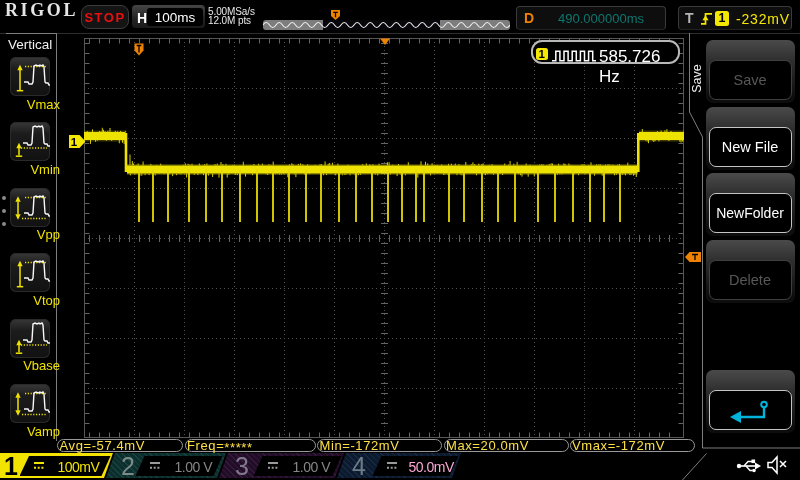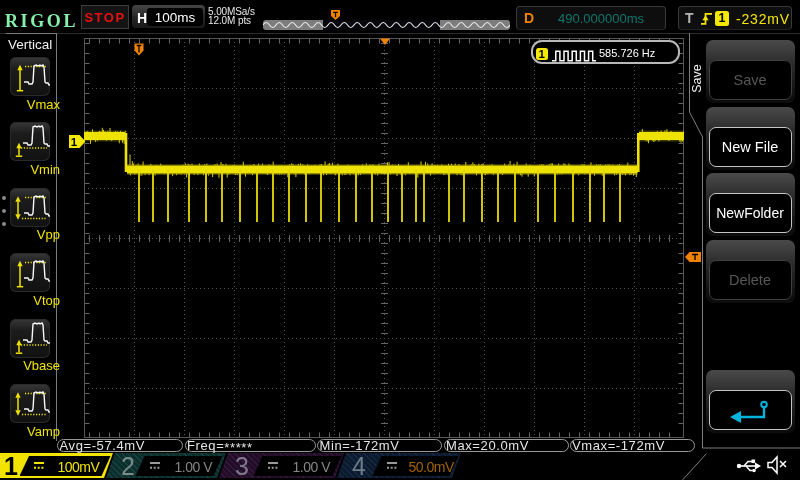--- a/index.html
+++ b/index.html
@@ -1,24 +1,24 @@
 <!DOCTYPE html>
 <html><head>
 <meta charset="utf-8">
 <style>
 html,body{margin:0;padding:0;background:#000;}
 #screen{position:relative;width:800px;height:480px;background:#000;overflow:hidden;
   font-family:"Liberation Sans",sans-serif;}
 .abs{position:absolute;}
 .line{position:absolute;background:#7e7e7e;}
 
-#logo{left:5px;top:11px;font-family:"Liberation Serif",serif;font-weight:bold;
-  font-size:18px;color:#86efac;letter-spacing:2.6px;}
+#logo{left:5px;top:0;font-family:"Liberation Serif",serif;font-weight:bold;
+  font-size:18px;color:#e5e5e5;letter-spacing:2.6px;}
 #stop{left:81px;top:5px;width:46px;height:22px;background:#141414;border:1px solid #3c3c3c;
-  border-radius:0;color:#e71010;font-weight:bold;font-size:13px;text-align:center;
+  border-radius:8px;color:#e71010;font-weight:bold;font-size:13px;text-align:center;
   line-height:24px;letter-spacing:1.5px;}
 #hbox{left:132px;top:5px;width:73px;height:23px;background:linear-gradient(#454545,#232323 60%,#1a1a1a);
   border-radius:4px;}
 #hbox .hl{position:absolute;left:5px;top:4.5px;color:#fff;font-weight:bold;font-size:14px;}
 #hbox .hv{position:absolute;left:15px;top:3px;width:56px;height:18px;background:#000;
   border-radius:3px;color:#fff;font-size:13.5px;text-align:center;line-height:19px;}
 #srate{left:208px;top:8px;color:#e8e8e8;font-size:10px;letter-spacing:-0.1px;line-height:8.8px;}
 #strip{left:263px;top:20px;width:247px;height:10px;background:#7d7d7d;border-radius:3px;}
 #stripwin{left:60px;top:0;width:117px;height:10px;background:#07070c;}
 #striptee{left:331px;top:10px;width:9px;height:10px;}
@@ -38,35 +38,35 @@
   background:linear-gradient(#383838,#1c1c1c 30%,#111);box-shadow:inset 0 0 0 1px #2a2a2a;}
 .slab{position:absolute;left:0px;width:60px;color:#f0e300;font-size:13px;text-align:left;}
 .slab span{display:inline-block;width:60px;text-align:right;}
 .dot{position:absolute;left:2px;width:4px;height:4px;border-radius:50%;background:#8a8a8a;}
 
 #grat{left:84px;top:38px;}
 #freqbox{left:531px;top:40px;width:145px;height:20px;background:#000;
   border:2px solid #b8b8b8;border-radius:11px;}
 #freqbox .fb1{position:absolute;left:2.5px;top:5.5px;width:12.5px;height:12.5px;background:#f5e800;
   border-radius:2.5px;color:#000;font-weight:bold;font-size:11.5px;text-align:center;line-height:12.5px;}
-#freqbox .fv{position:absolute;left:66px;top:5px;color:#fff;font-size:11px;}
+#freqbox .fv{position:absolute;left:66px;top:5px;color:#fff;font-size:17px;}
 #chan1tag{left:68.5px;top:134.5px;width:16.5px;height:13px;}
 #rtrig{left:685px;top:251.5px;width:16px;height:10px;}
 
 #savetab{left:682px;top:71px;width:30px;height:15px;transform:rotate(-90deg);
   color:#f0f0f0;font-size:12.5px;text-align:center;}
 .mbtn{position:absolute;left:705.5px;width:89px;height:63px;border-radius:7px;
   background:linear-gradient(#4a4a4a,#2d2d2d 35%,#0d0d0d 90%);}
 .minner{position:absolute;left:3px;top:20px;width:83px;height:40px;background:#000;
   border:1.5px solid #c4c4c4;border-radius:7px;box-sizing:border-box;
   color:#fff;font-size:14.5px;display:flex;align-items:center;justify-content:center;}
 .mdis{border-color:#3f3f3f;color:#585858;}
 
 .pill{position:absolute;top:439px;height:13px;background:#000;border:1px solid #989898;
-  border-radius:6.5px;box-sizing:border-box;color:#e5e5e5;font-size:13px;letter-spacing:0.6px;
+  border-radius:6.5px;box-sizing:border-box;color:#fde047;font-size:13px;letter-spacing:0.6px;
   line-height:11px;padding-left:1.5px;}
 .chblk{position:absolute;top:453px;height:25px;}
 .chdig{position:absolute;top:0px;font-size:25px;line-height:26px;}
 .chinner{position:absolute;top:3px;height:20px;background:#000;}
 .chtxt{position:absolute;top:3.5px;font-size:14px;letter-spacing:-0.5px;line-height:15px;margin-left:6px;}
 .cpl{position:absolute;}
 </style>
 </head>
 <body>
 <div id="screen">
@@ -288,21 +288,21 @@
   </div>
   <div class="chblk" style="left:337px;width:124px;background:repeating-linear-gradient(45deg,#162844 0 1px,#0c1a2e 1px 4px);
     clip-path:polygon(9px 0,100% 0,calc(100% - 9px) 100%,0 100%)">
     <div class="chdig" style="left:15px;color:#6f7b88">4</div>
     <div class="chinner" style="left:35.5px;width:86px;
       clip-path:polygon(9px 0,100% 0,calc(100% - 9px) 100%,0 100%)">
       <svg class="cpl" style="left:13px;top:4.5px" width="12" height="10" viewBox="0 0 12 10">
         <path d="M1,2 H11" stroke="#9a9a9a" stroke-width="2" fill="none"></path>
         <path d="M1,6.8 H11" stroke="#9a9a9a" stroke-width="2" stroke-dasharray="2 1.7" fill="none"></path>
       </svg>
-      <div class="chtxt" style="left:30px;color:#a16207">50.0mV</div>
+      <div class="chtxt" style="left:30px;color:#f9a8d4">50.0mV</div>
     </div>
   </div>
 
   <svg class="abs" style="left:735px;top:455px" width="54" height="22" viewBox="0 0 54 22">
     <g stroke="#fff" fill="#fff">
       <circle cx="4" cy="11" r="2.2" stroke="none"></circle>
       <path d="M5,11 H21" stroke-width="1.6" fill="none"></path>
       <polygon points="20,7.5 20,14.5 26,11" stroke="none"></polygon>
       <path d="M9,11 L13,6.5 H17" stroke-width="1.4" fill="none"></path>
       <rect x="16.5" y="4.5" width="3.6" height="3.6" stroke="none"></rect>

